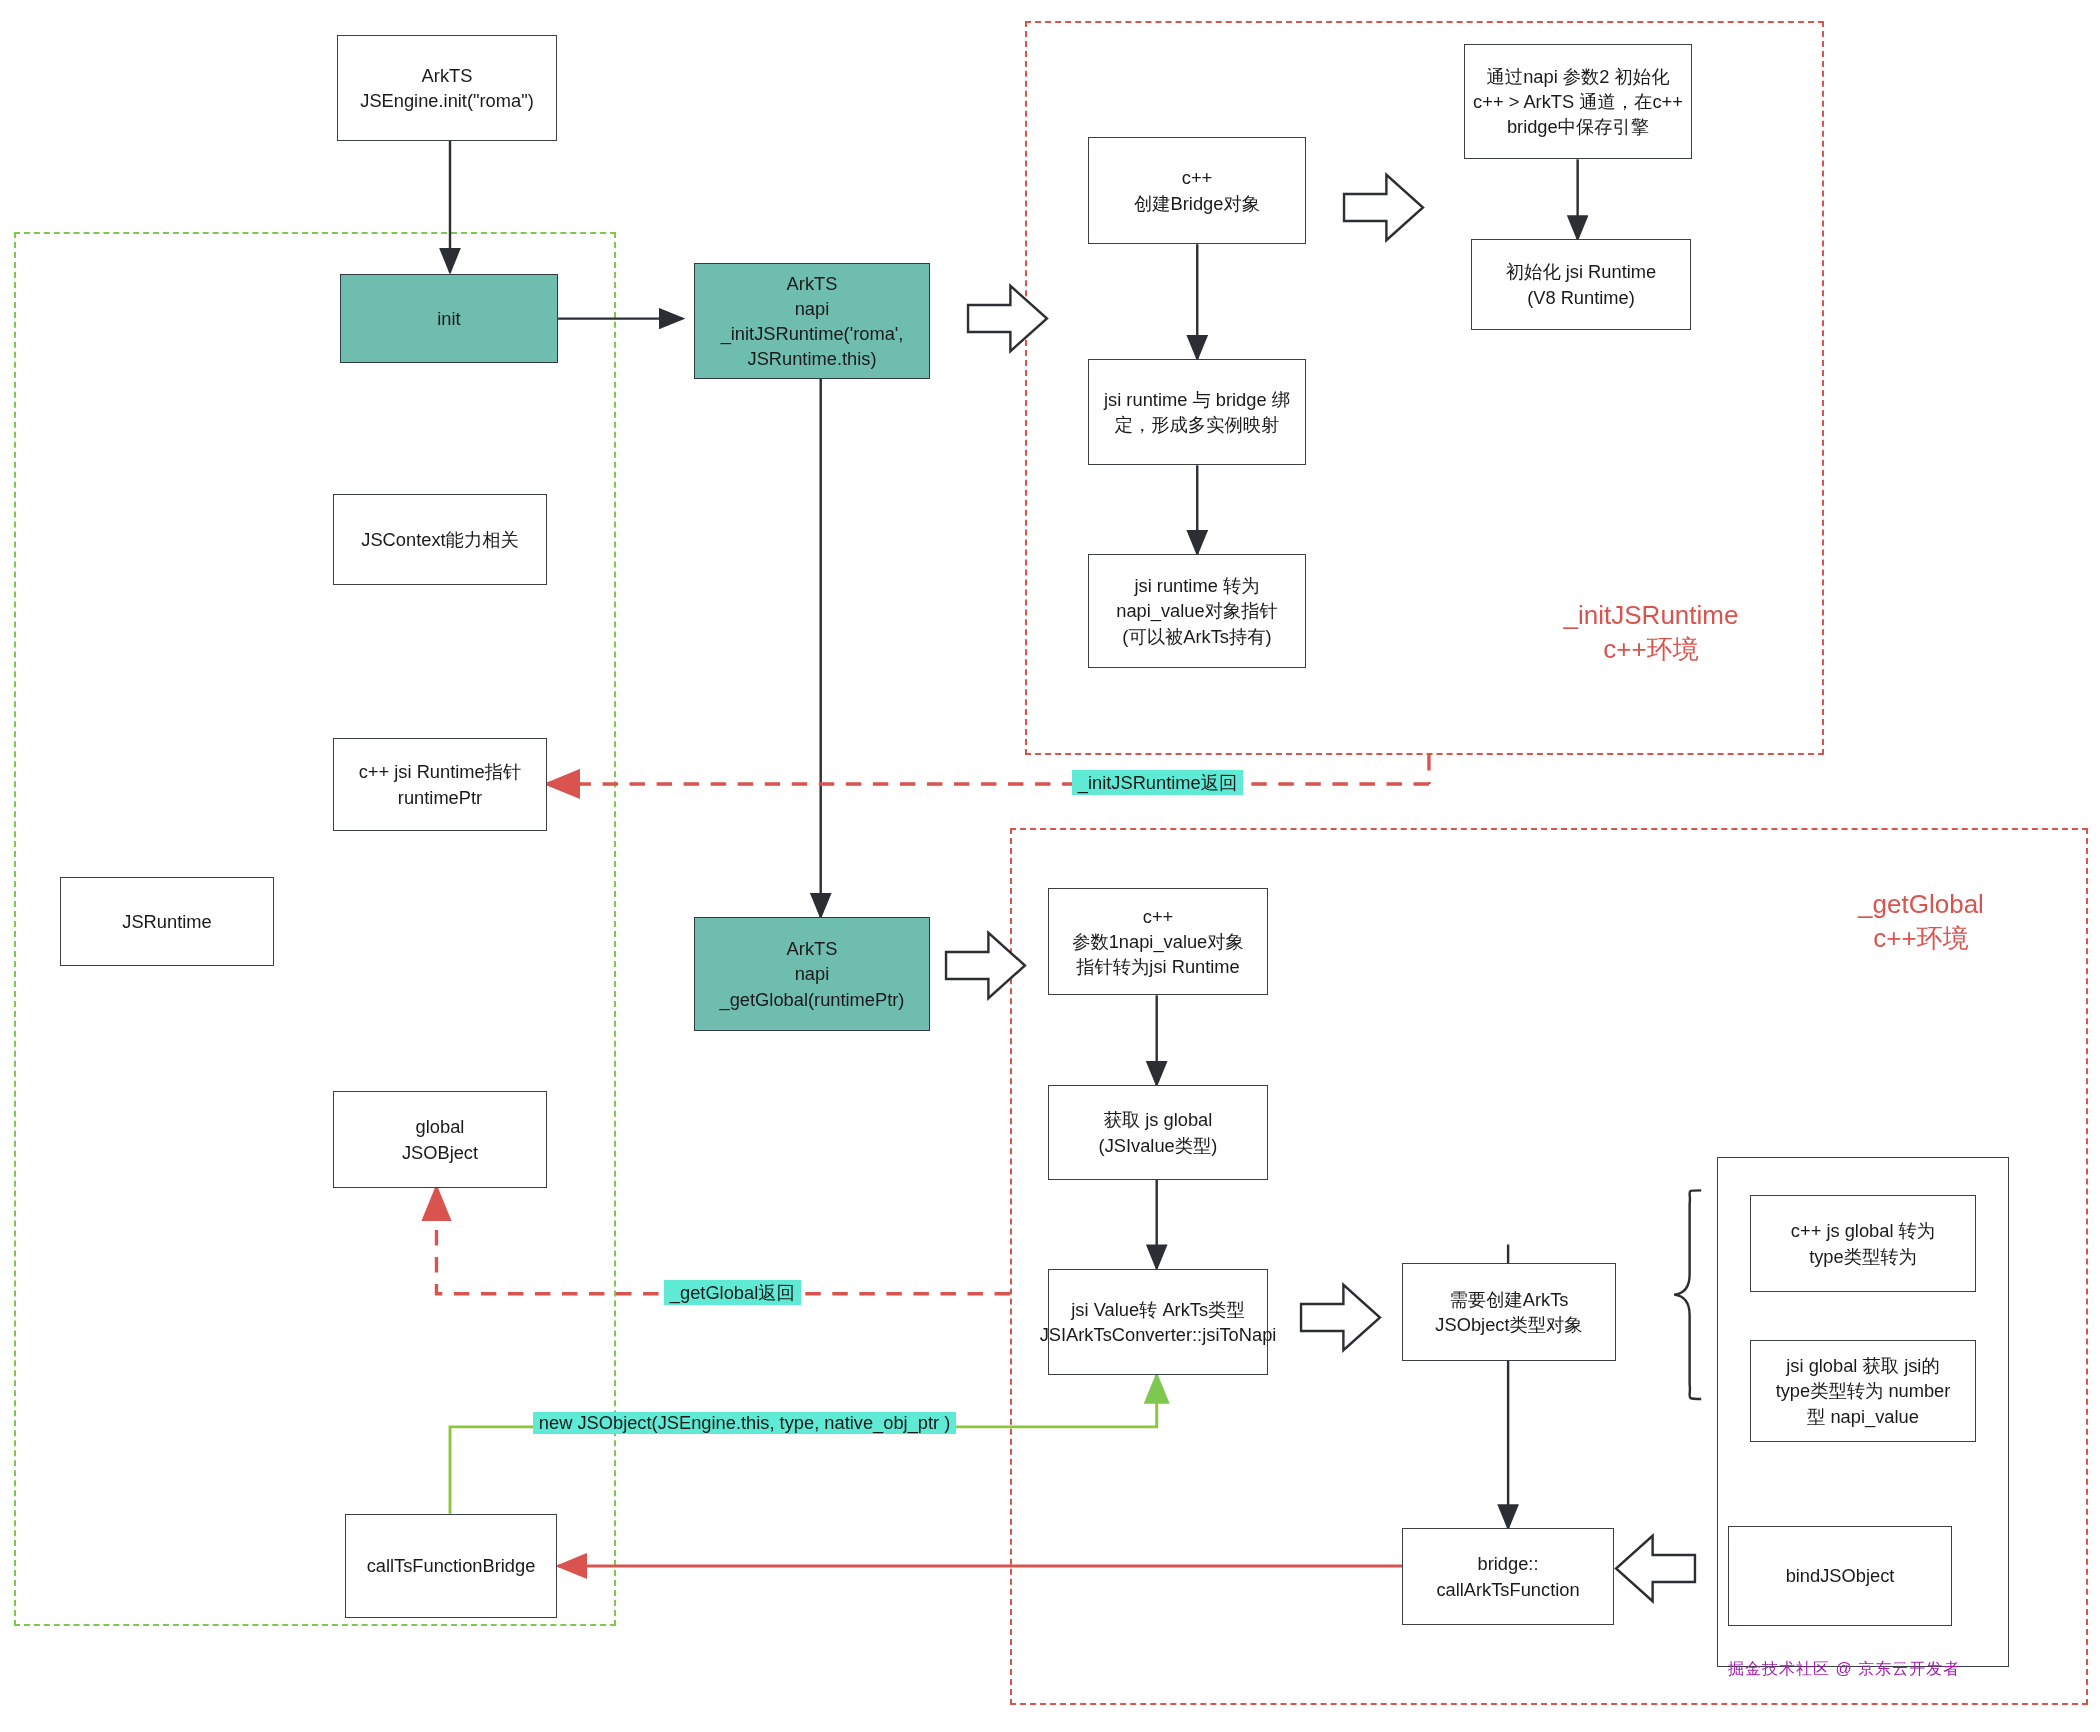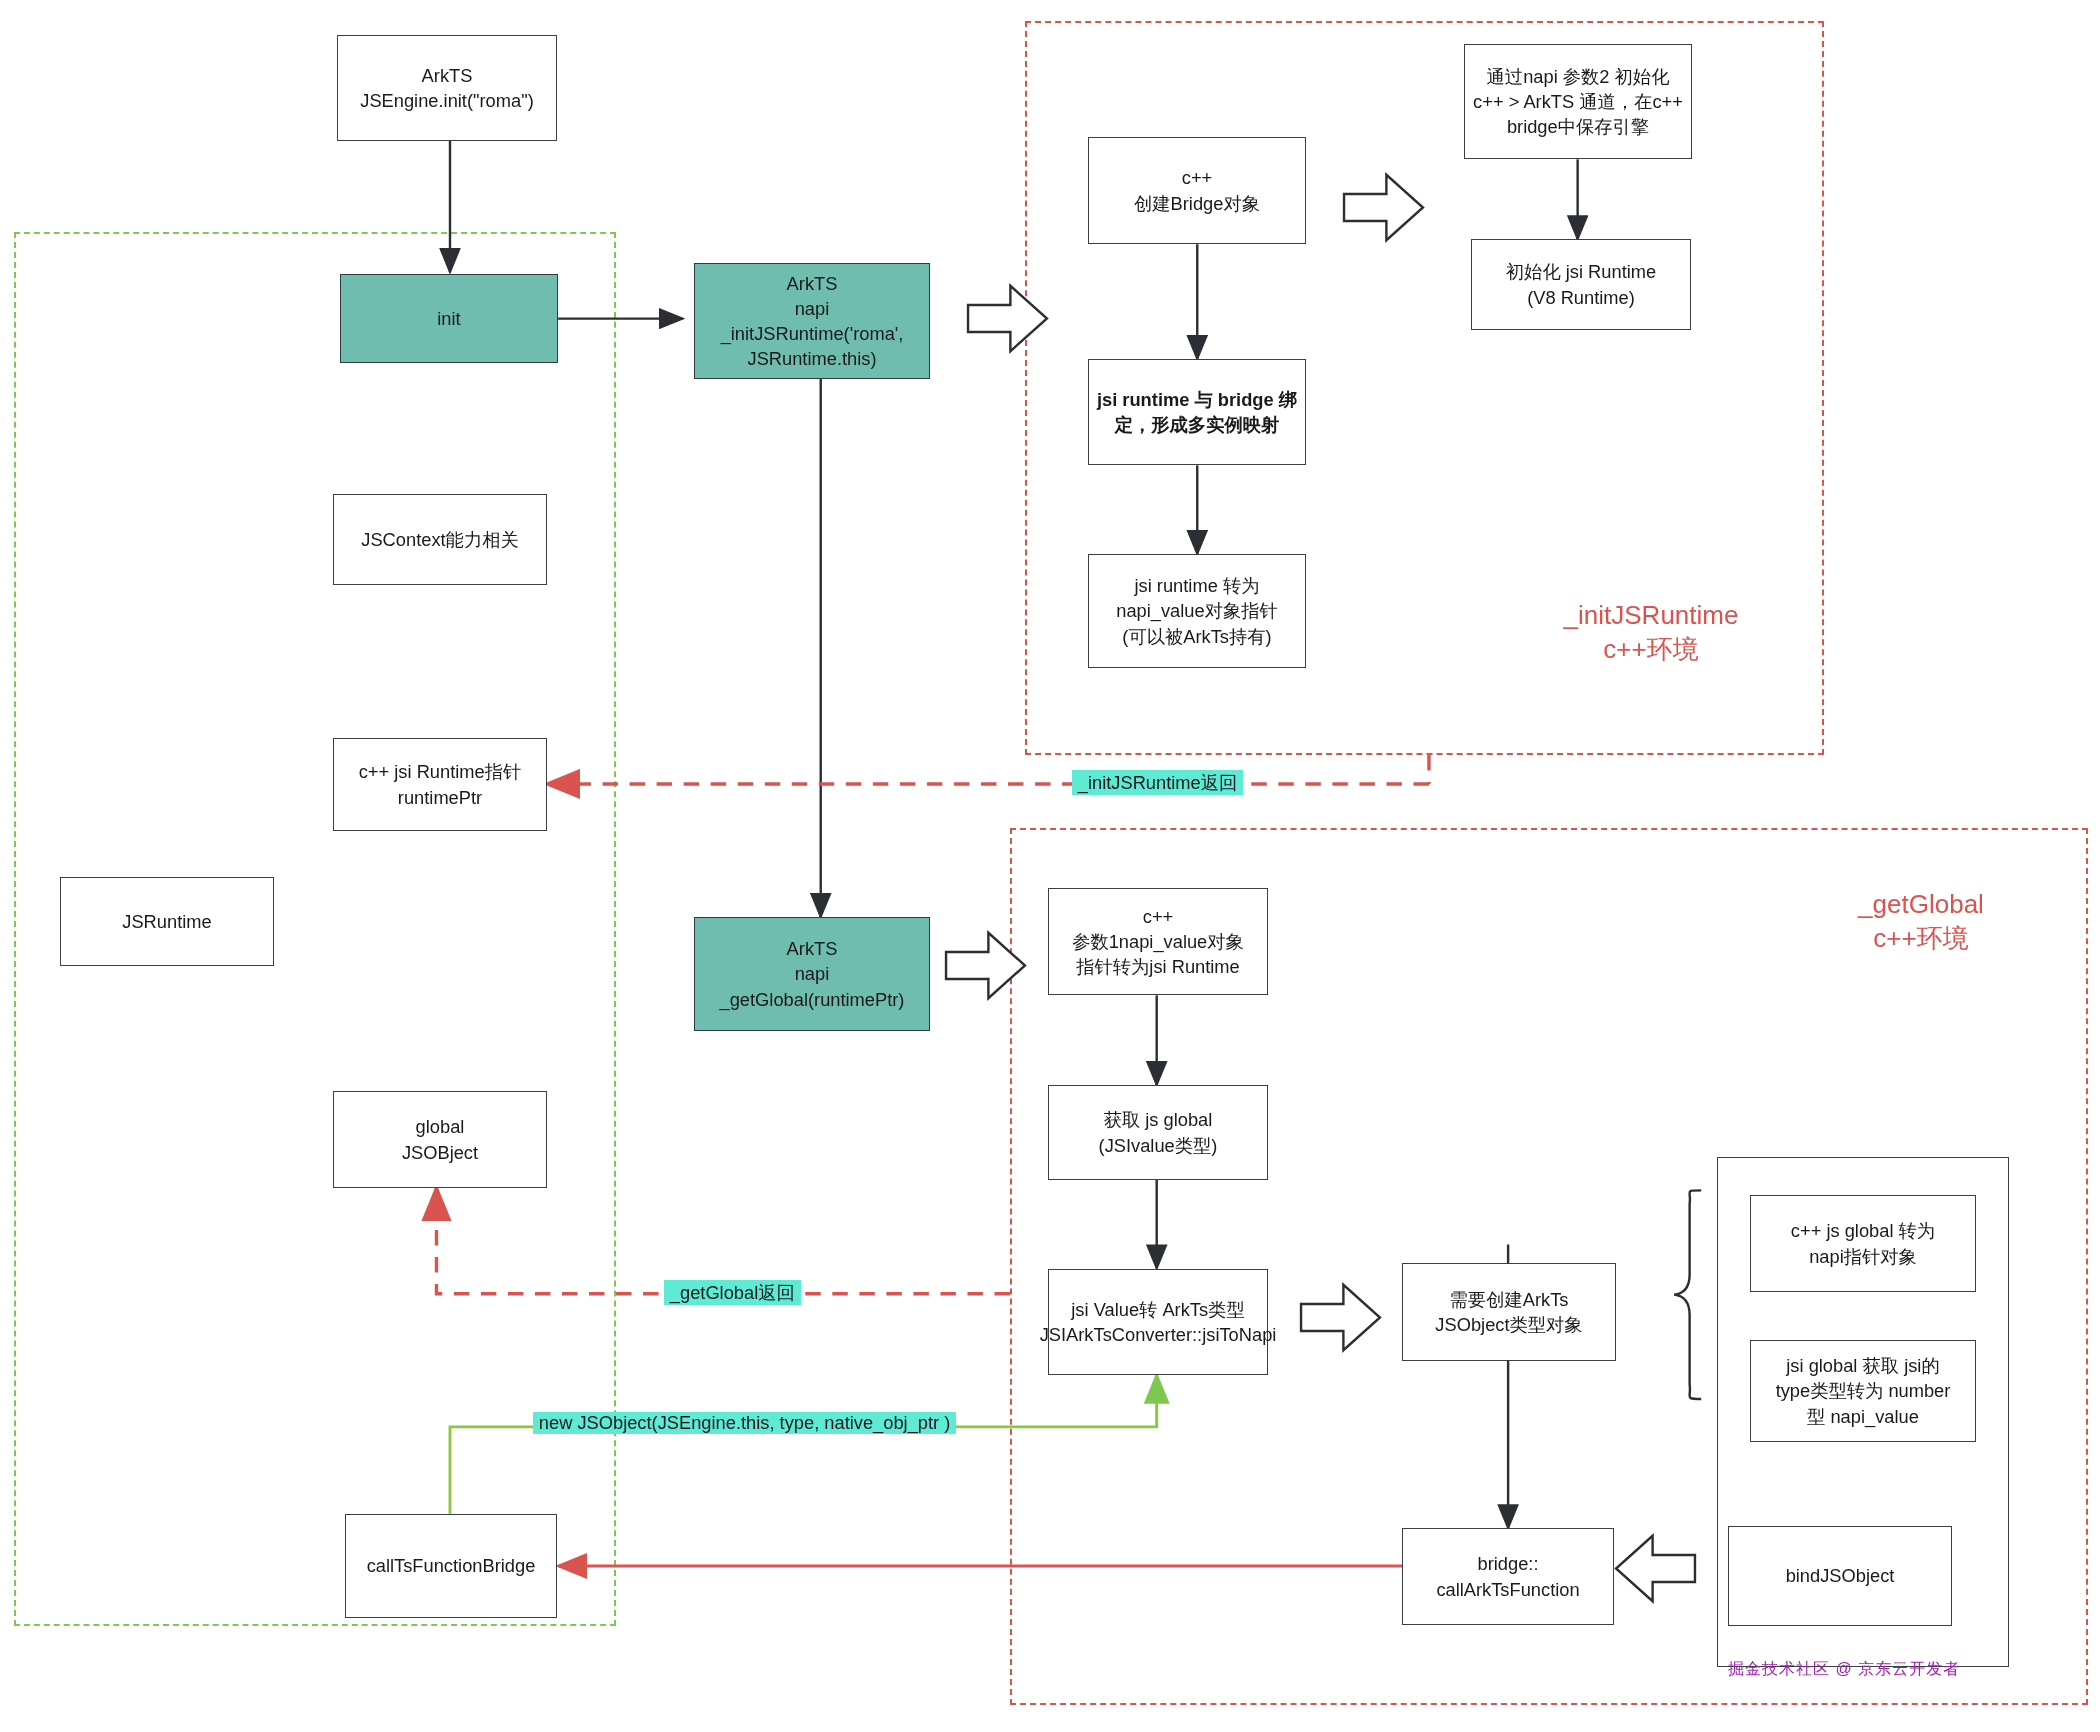--- a/index.html
+++ b/index.html
@@ -142,21 +142,21 @@
 _getGlobal(runtimePtr)</div>
 
   <div class="node" style="left:1088px;top:137px;width:218px;height:107px;">c++
 创建Bridge对象</div>
 
   <div class="node" style="left:1464px;top:44px;width:228px;height:115px;white-space:normal;">通过napi 参数2 初始化c++ &gt; ArkTS 通道，在c++ bridge中保存引擎</div>
 
   <div class="node" style="left:1471px;top:239px;width:220px;height:91px;">初始化 jsi Runtime
 (V8 Runtime)</div>
 
-  <div class="node" style="left:1088px;top:359px;width:218px;height:106px;white-space:normal;font-weight:bold;">jsi runtime 与 bridge
+  <div class="node" style="left:1088px;top:359px;width:218px;height:106px;white-space:normal;">jsi runtime 与 bridge
 绑定，形成多实例映射</div>
 
   <div class="node" style="left:1088px;top:554px;width:218px;height:114px;">jsi runtime 转为
 napi_value对象指针
 (可以被ArkTs持有)</div>
 
   <div class="node" style="left:1048px;top:888px;width:220px;height:107px;">c++
 参数1napi_value对象
 指针转为jsi Runtime</div>
 
@@ -165,21 +165,21 @@
 
   <div class="node" style="left:1048px;top:1269px;width:220px;height:106px;white-space:normal;">jsi Value转 ArkTs类型
 JSIArkTsConverter::jsiToNapi</div>
 
   <div class="node" style="left:1402px;top:1263px;width:214px;height:98px;">需要创建ArkTs
 JSObject类型对象</div>
 
   <div class="node plain-group" style="left:1717px;top:1157px;width:292px;height:510px;"></div>
 
   <div class="node" style="left:1750px;top:1195px;width:226px;height:97px;">c++ js global 转为
-napi指针对象</div>
+type类型转为</div>
 
   <div class="node" style="left:1750px;top:1340px;width:226px;height:102px;">jsi global 获取 jsi的
 type类型转为 number
 型 napi_value</div>
 
   <div class="node" style="left:1728px;top:1526px;width:224px;height:100px;">bindJSObject</div>
 
   <div class="node" style="left:1402px;top:1528px;width:212px;height:97px;">bridge::
 callArkTsFunction</div>
 

